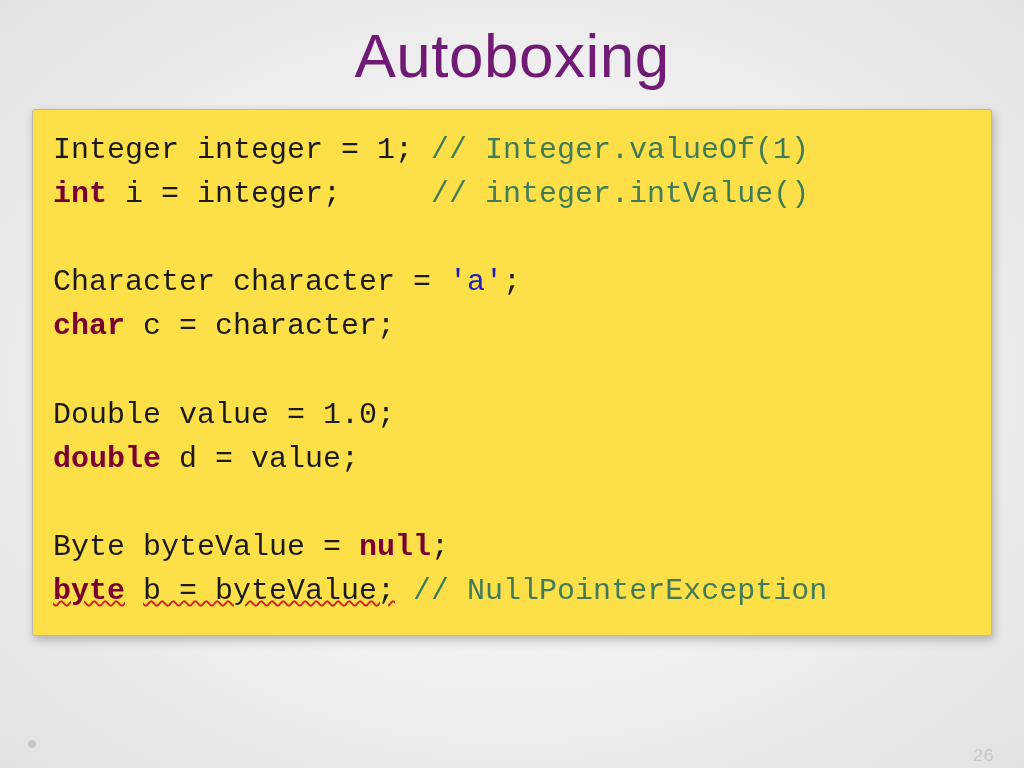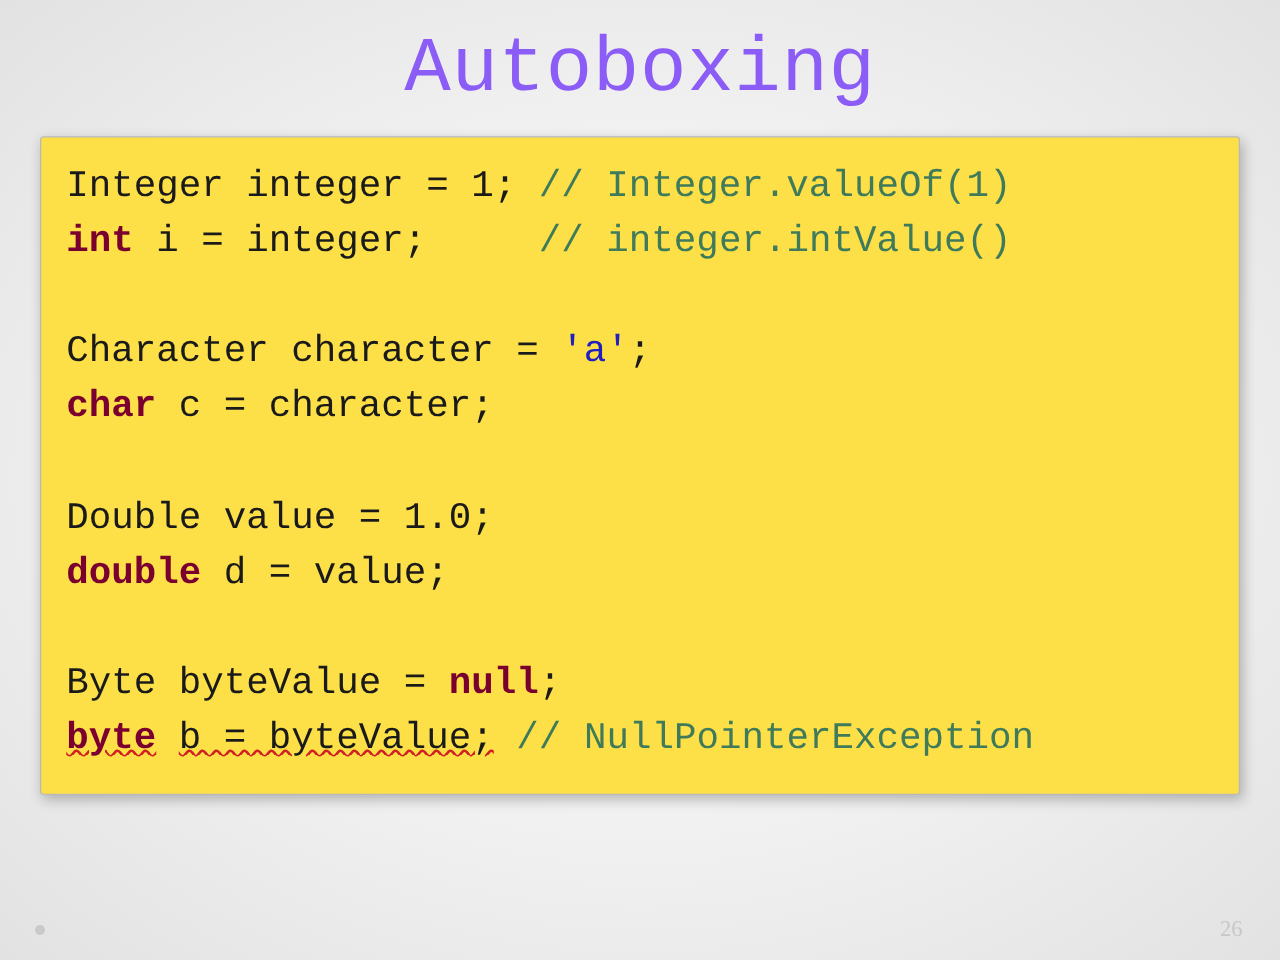--- a/index.html
+++ b/index.html
@@ -12,25 +12,25 @@
   .slide {
     width: 100%;
     height: 100%;
     display: flex;
     flex-direction: column;
     align-items: center;
     padding-top: 20px;
   }
   .title {
     font-size: 62px;
-    color: #8b5cf6;
+    color: #701a75;
     font-weight: 400;
     letter-spacing: 0.5px;
     margin-bottom: 18px;
-    font-family: Liberation Mono, monospace;
+    font-family: Liberation Sans, sans-serif;
   }
   .code-box {
     width: 960px;
     background: #fde047;
     border: 1px solid #b9b9b9;
     border-radius: 3px;
     box-shadow: 2px 4px 10px rgba(0,0,0,0.25);
     padding: 18px 20px 22px 20px;
   }
   pre.code {
@@ -45,24 +45,24 @@
   .str  { color: #2020c0; }
   .squig {
     text-decoration-line: underline;
     text-decoration-style: wavy;
     text-decoration-color: #d02020;
     text-decoration-thickness: 1.5px;
   }
   .page-num {
     position: absolute;
     right: 30px;
-    bottom: 14px;
+    bottom: 2px;
     color: #c7c7c7;
     font-size: 18px;
-    font-family: Liberation Serif, serif;
+    font-family: Liberation Mono, monospace;
   }
   .dot {
     position: absolute;
     left: 28px;
     bottom: 20px;
     width: 8px; height: 8px;
     background: #c9c9c9;
     border-radius: 50%;
   }
 </style>

